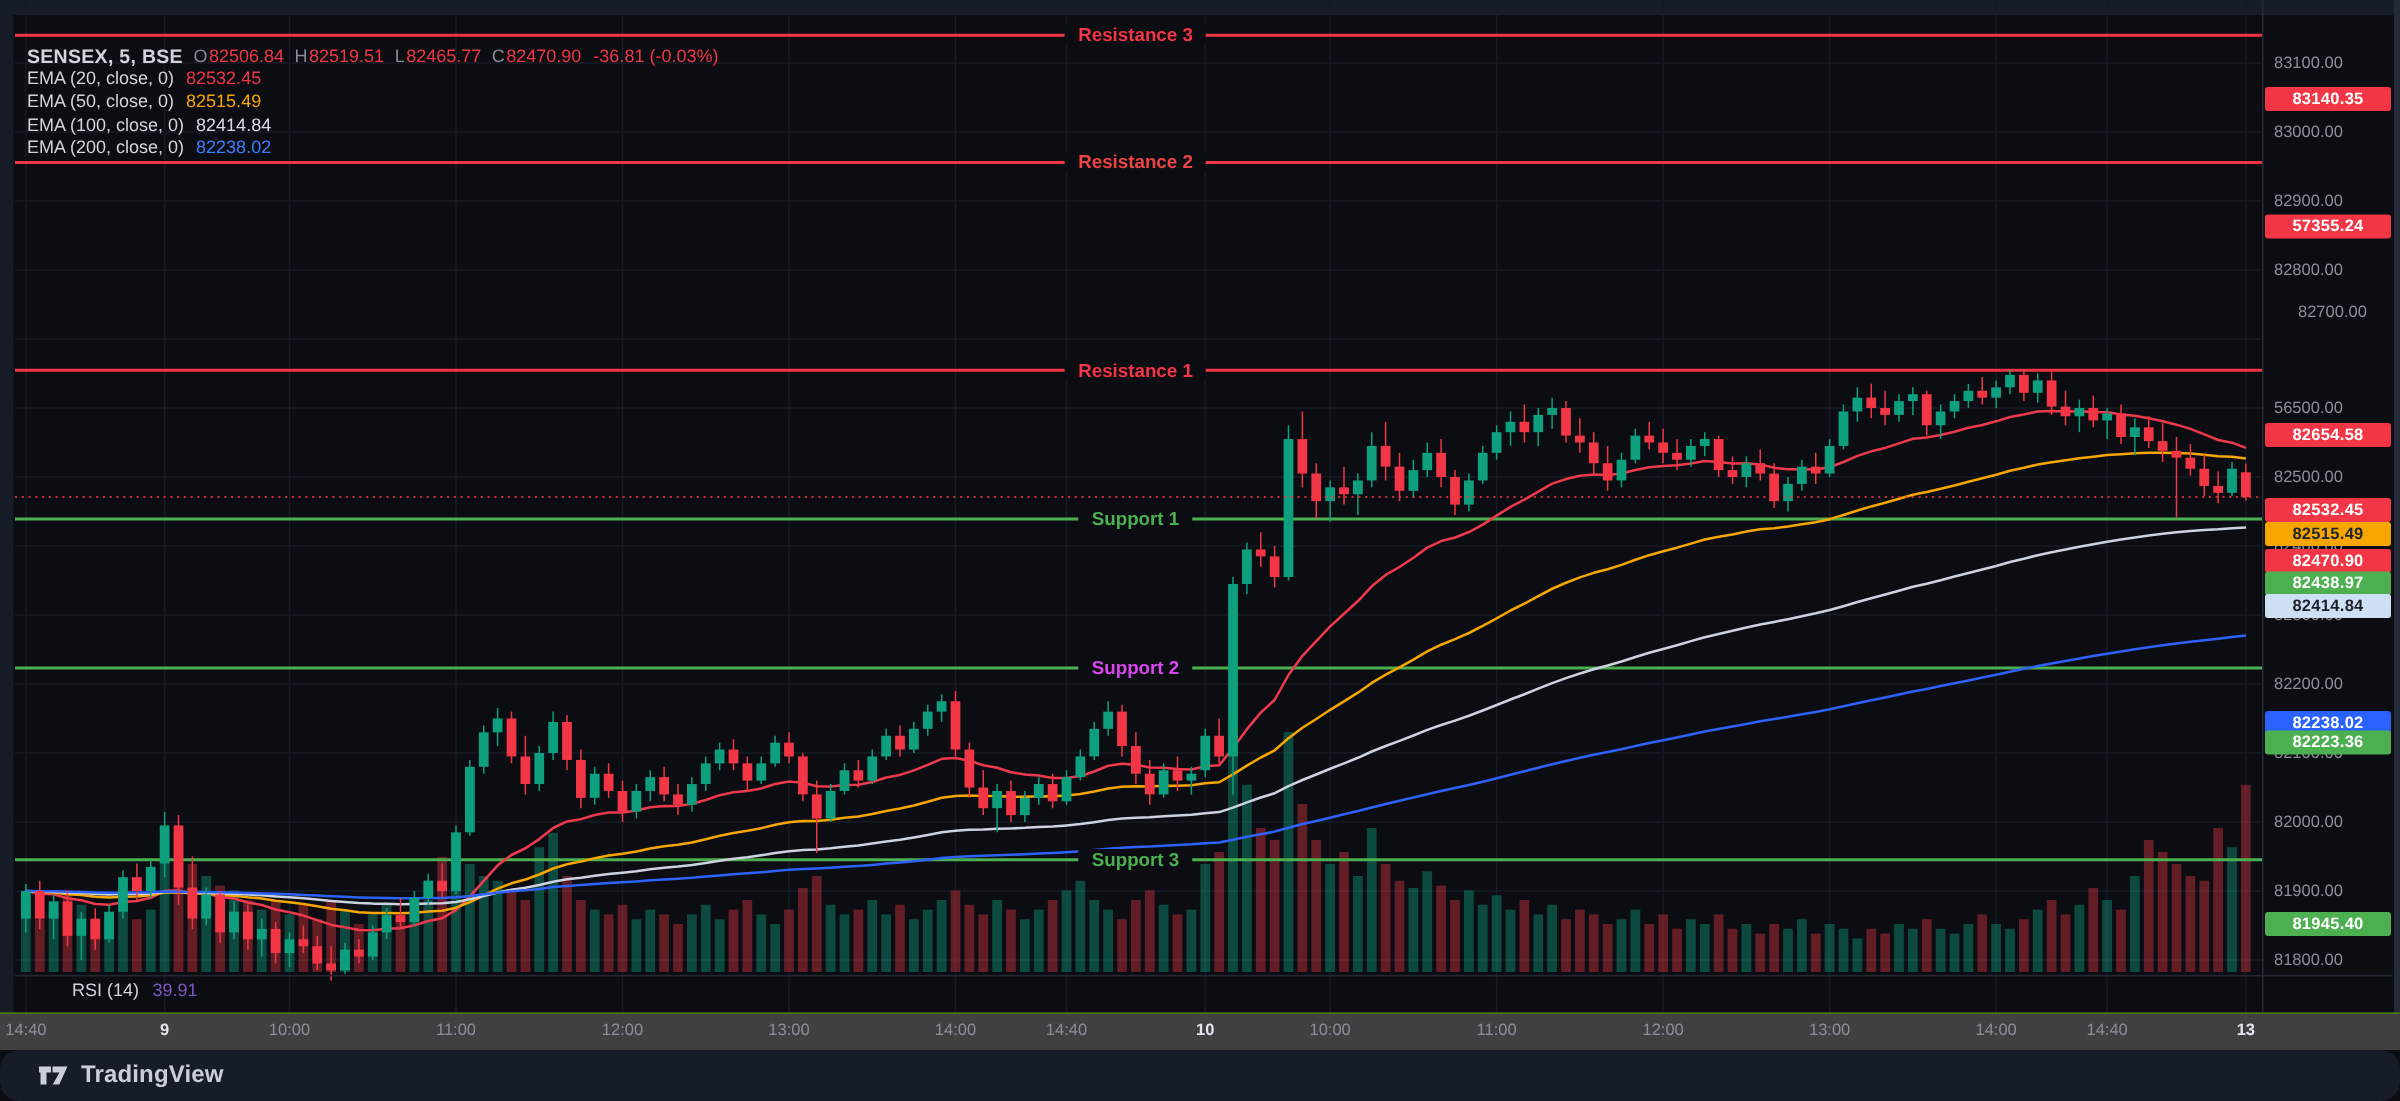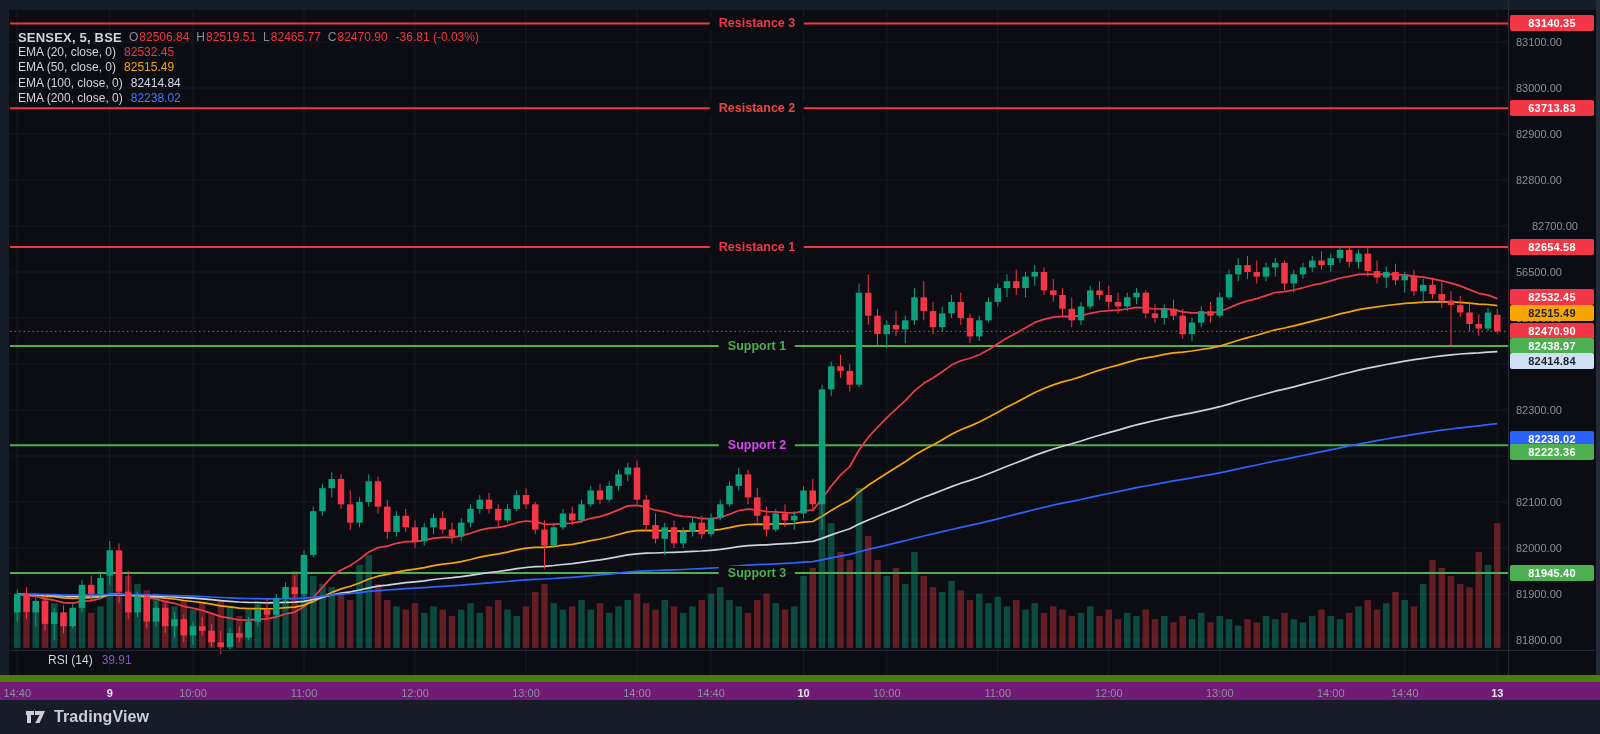--- a/index.html
+++ b/index.html
@@ -24,40 +24,40 @@
   .legend-row .k { color:#868b98; margin-left:7px; }
   .legend-row .v { margin-left:1px; }
   .legend-row .ind-val { margin-left:8px; }
 
   
   .price-axis { position:absolute; left:1508px; top:0; width:88px; height:675px;
                 border-left:1px solid #252a36; background:transparent; z-index:4; }
   .ptick { position:absolute; left:7px; font-size:11px; color:#8b8f9b; transform:translateY(-50%); }
   .ptag  { position:absolute; left:1px; width:84px; height:16px; border-radius:2px;
            font-size:11px; font-weight:700; color:#fff; display:flex; align-items:center;
-           justify-content:center; transform:translateY(-50%); letter-spacing:0.2px; }
+           justify-content:center; transform:translateY(-50%); letter-spacing:0.2px;margin-top:43px; }
 
   
   .lvl-label { position:absolute; transform:translate(-50%,-50%); background:#0b0d12;
                padding:0 9px; font-size:12.5px; font-weight:700; z-index:3; white-space:nowrap; }
 
   
   .rsi-row { position:absolute; left:48px; top:653px; font-size:12px; color:#cfd3dc;
              display:flex; gap:9px; z-index:5; }
   .rsi-row .rsi-val { color:#7e57c2; }
 
   
   .time-axis { position:absolute; left:0; top:675px; width:1600px; height:25px;
-               border-top:7px solid #4d7c0f; background:#701a75; z-index:4; }
+               border-top:1px solid #4d7c0f; background:#404040; z-index:4; }
   .ttick { position:absolute; top:5px; transform:translateX(-50%); font-size:11px; color:#8b8f9b; }
   .ttick.bold { color:#e3e6ec; font-weight:700; }
 
   
   .bottom-bar { position:absolute; left:0; top:700px; width:1600px; height:34px;
-                background:#171c29; display:flex; align-items:center; z-index:5; }
+                background:#171c29; display:flex; align-items:center; z-index:5;border-radius:13px; }
   .tv-logo { display:flex; align-items:center; gap:8px; margin-left:25px; cursor:pointer; }
   .tv-logo-text { color:#c9ced8; font-size:16px; font-weight:700; letter-spacing:0.1px; }
 </style>
 </head>
 <body>
 
 <div class="root">
   <div class="frame-strip frame-top"></div>
   <div class="frame-strip frame-left"></div>
   <div class="frame-strip frame-right"></div>
@@ -636,32 +636,32 @@
   <div class="rsi-row">
     <span>RSI (14)</span>
     <span class="rsi-val">39.91</span>
   </div>
 
   <div class="price-axis" id="price-axis">
       <span class="ptick" style="top: 42px;">83100.00</span>
       <span class="ptick" style="top: 88px;">83000.00</span>
       <span class="ptick" style="top: 134px;">82900.00</span>
       <span class="ptick" style="top: 180px;">82800.00</span>
-      <span class="ptick" style="top: 226px; padding-left: 16px;">82700.00</span>
+      <span class="ptick" style="top: 208px; padding-left: 16px;">82700.00</span>
       <span class="ptick" style="top: 272px;">56500.00</span>
       <span class="ptick" style="top: 318px;">82500.00</span>
       <span class="ptick" style="top: 364px;">82400.00</span>
       <span class="ptick" style="top: 410px;">82300.00</span>
       <span class="ptick" style="top: 456px;">82200.00</span>
       <span class="ptick" style="top: 502px;">82100.00</span>
       <span class="ptick" style="top: 548px;">82000.00</span>
       <span class="ptick" style="top: 594px;">81900.00</span>
       <span class="ptick" style="top: 640px;">81800.00</span>
       <div class="ptag" style="top: 23.439px; background: rgb(242, 54, 69); color: rgb(255, 255, 255);">83140.35</div>
-      <div class="ptag" style="top: 108.281px; background: rgb(242, 54, 69); color: rgb(255, 255, 255);">63713.83</div>
+      <div class="ptag" style="top: 108.281px; background: rgb(242, 54, 69); color: rgb(255, 255, 255);">57355.24</div>
       <div class="ptag" style="top: 246.893px; background: rgb(242, 54, 69); color: rgb(255, 255, 255);">82654.58</div>
       <div class="ptag" style="top: 297.073px; background: rgb(242, 54, 69); color: rgb(255, 255, 255);">82532.45</div>
       <div class="ptag" style="top: 312.875px; background: rgb(247, 166, 0); color: rgb(33, 38, 46);">82515.49</div>
       <div class="ptag" style="top: 331.386px; background: rgb(242, 54, 69); color: rgb(255, 255, 255);">82470.90</div>
       <div class="ptag" style="top: 346.074px; background: rgb(76, 175, 80); color: rgb(255, 255, 255);">82438.97</div>
       <div class="ptag" style="top: 361.174px; background: rgb(207, 224, 244); color: rgb(30, 34, 45);">82414.84</div>
       <div class="ptag" style="top: 438.511px; background: rgb(41, 98, 255); color: rgb(255, 255, 255);">82238.02</div>
       <div class="ptag" style="top: 452.254px; background: rgb(76, 175, 80); color: rgb(255, 255, 255);">82223.36</div>
       <div class="ptag" style="top: 573.116px; background: rgb(76, 175, 80); color: rgb(255, 255, 255);">81945.40</div>
     </div>

